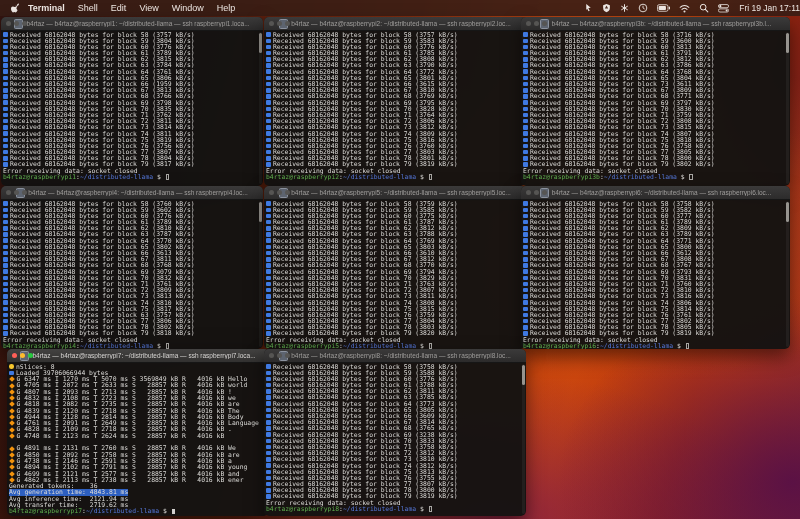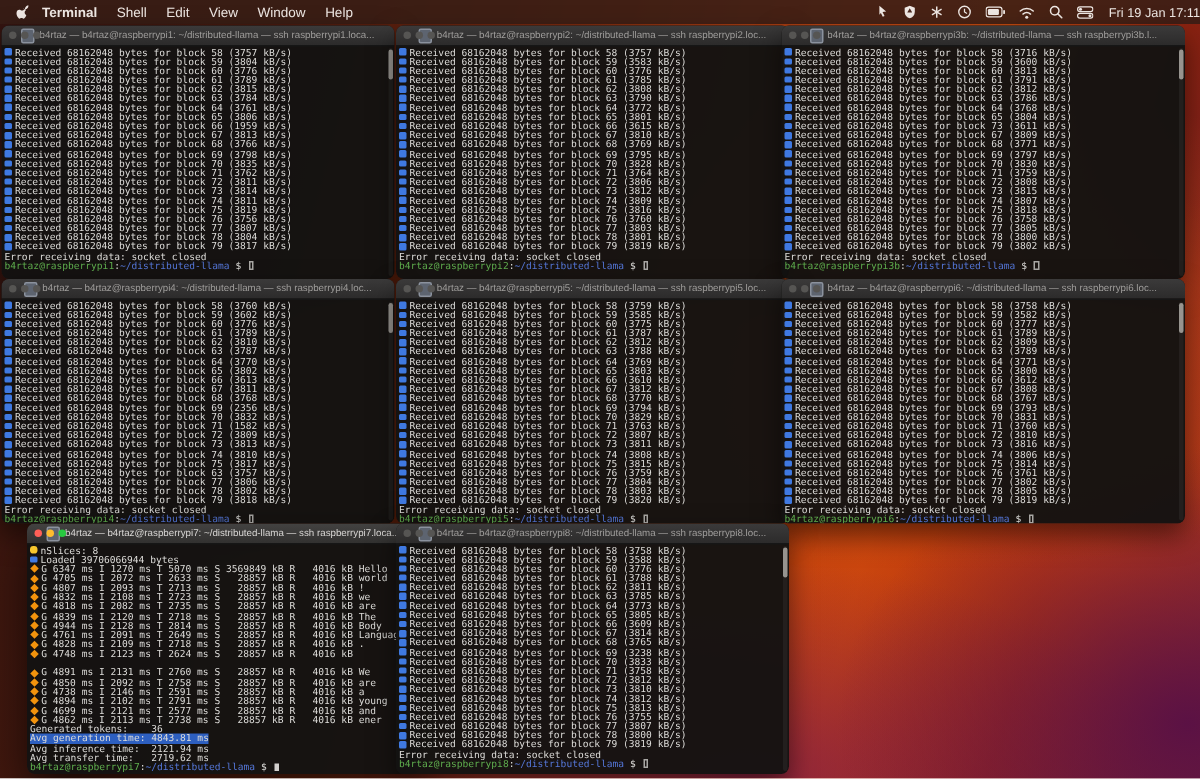--- a/index.html
+++ b/index.html
@@ -48,25 +48,25 @@
   .ic{width:4.5px;height:4.5px;border-radius:1px;margin-right:2.5px;flex:0 0 auto;}
   .icb{border-radius:50%;}
   .icd{width:4px;height:4px;transform:rotate(45deg);margin:0 3px 0 0.5px;border-radius:0;}
   .cur{display:inline-block;width:3.5px;height:5.5px;background:#d2d0cd;margin-left:1px;}
   .curh{display:inline-block;width:3.5px;height:5.5px;border:0.5px solid #a9a7a4;margin-left:1px;box-sizing:border-box;}
   .sb{position:absolute;right:1px;top:15px;bottom:2px;width:3px;border-radius:2px;background:rgba(255,255,255,.05);}
   .sb i{position:absolute;left:0;top:1px;width:3px;height:20px;border-radius:2px;background:#97948f;display:block;}
   
   .w0{left:1px;  top:17px; width:262px;height:169px;}
   .w1{left:264px;top:17px; width:262px;height:169px;}
-  .w2{left:521px;top:17px; width:269px;height:169px;}
+  .w2{left:521px;top:17px; width:269px;height:169px;text-decoration:underline;}
   .w3{left:1px;  top:186px;width:262px;height:163px;}
   .w4{left:264px;top:186px;width:262px;height:163px;}
   .w5{left:521px;top:186px;width:269px;height:163px;}
-  .w6{left:18px;  top:349px;width:262px;height:167px;}
+  .w6{left:7px;  top:349px;width:262px;height:167px;}
   .w7{left:264px;top:349px;width:262px;height:167px;}
 </style>
 </head>
 <body>
 
 <div id="desktop">
 
   <div class="menubar">
     <span class="apple">
       <svg width="10" height="12" viewBox="0 0 14 16">
@@ -536,29 +536,29 @@
         <div class="line">
           <span class="ic" style="background: rgb(63, 121, 225);"></span>
           <span class="t">Received 68162048 bytes for block 67 (3811 kB/s)</span>
         </div>
         <div class="line">
           <span class="ic" style="background: rgb(63, 121, 225);"></span>
           <span class="t">Received 68162048 bytes for block 68 (3768 kB/s)</span>
         </div>
         <div class="line">
           <span class="ic" style="background: rgb(63, 121, 225);"></span>
-          <span class="t">Received 68162048 bytes for block 69 (2356 kB/s)</span>
+          <span class="t">Received 68162048 bytes for block 69 (3079 kB/s)</span>
         </div>
         <div class="line">
           <span class="ic" style="background: rgb(63, 121, 225);"></span>
           <span class="t">Received 68162048 bytes for block 70 (3832 kB/s)</span>
         </div>
         <div class="line">
           <span class="ic" style="background: rgb(63, 121, 225);"></span>
-          <span class="t">Received 68162048 bytes for block 71 (1582 kB/s)</span>
+          <span class="t">Received 68162048 bytes for block 71 (3761 kB/s)</span>
         </div>
         <div class="line">
           <span class="ic" style="background: rgb(63, 121, 225);"></span>
           <span class="t">Received 68162048 bytes for block 72 (3809 kB/s)</span>
         </div>
         <div class="line">
           <span class="ic" style="background: rgb(63, 121, 225);"></span>
           <span class="t">Received 68162048 bytes for block 73 (3813 kB/s)</span>
         </div>
         <div class="line">

